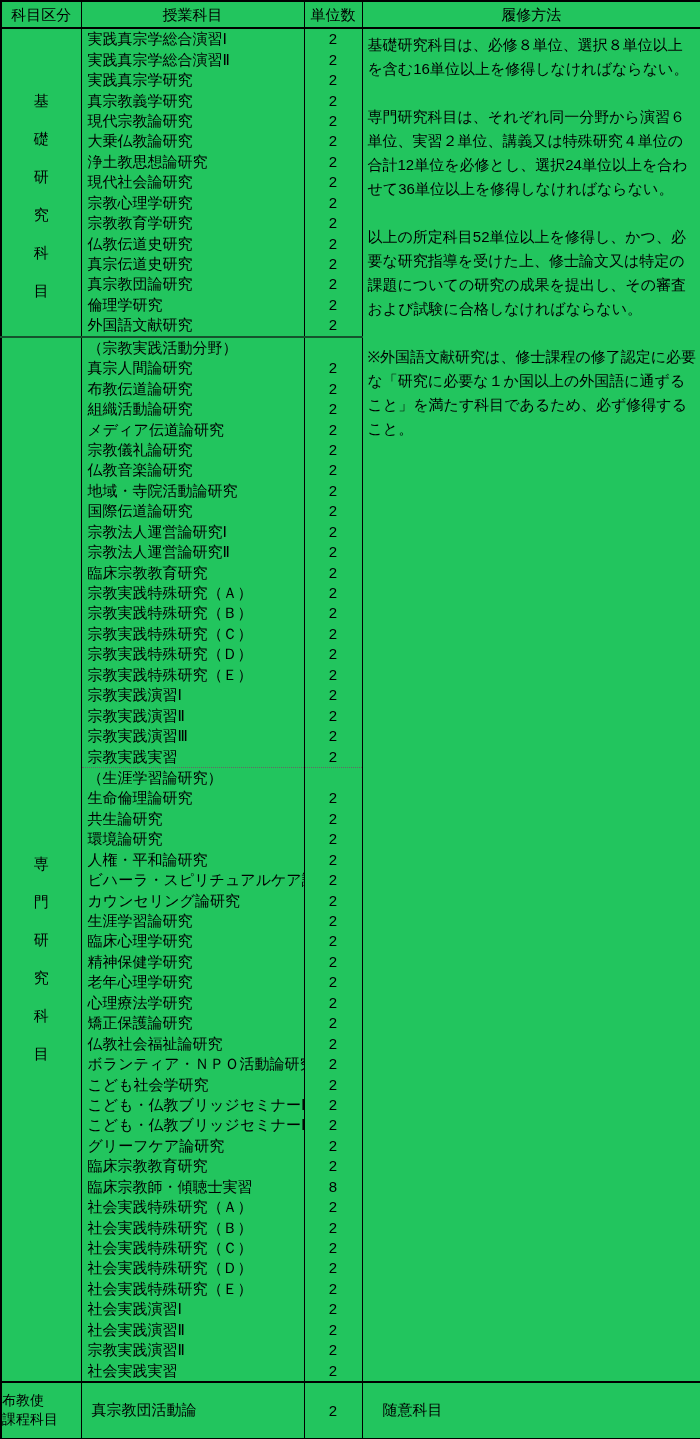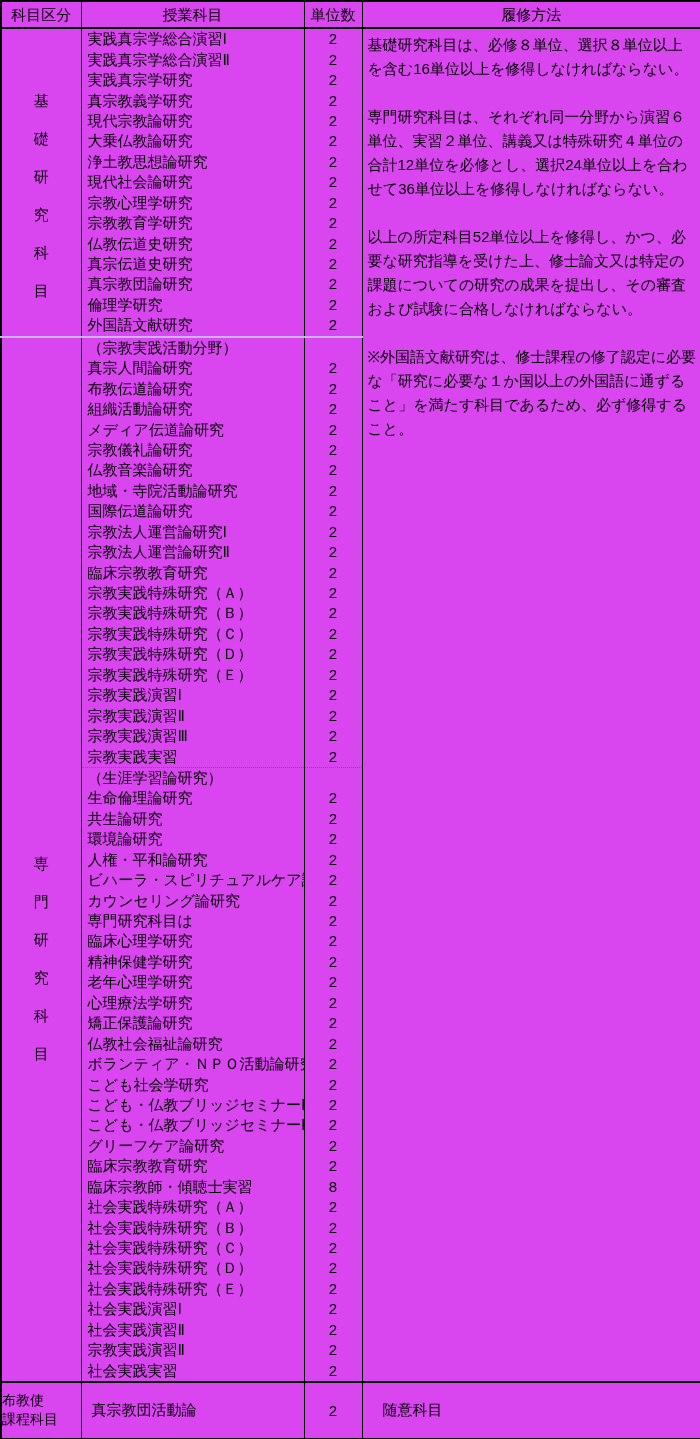--- a/index.html
+++ b/index.html
@@ -1,29 +1,29 @@
 <!DOCTYPE html>
 <html><head>
 <meta charset="utf-8">
 <style>
   html,body{margin:0;padding:0;background:#fff;}
-  .page{width:700px;height:1439px;background:#d946ef;overflow:hidden;box-sizing:border-box;}
+  .page{width:700px;height:1439px;background:#22c55e;overflow:hidden;box-sizing:border-box;}
   table{border-collapse:collapse;table-layout:fixed;width:700px;border:2px solid #000;
         font-family:"Liberation Sans",sans-serif;color:#000;}
   thead th{border:1px solid #000;border-bottom:2px solid #000;height:25px;line-height:25px;
            font-size:15px;font-weight:normal;text-align:center;padding:0;}
   tbody td{border-left:1px solid #000;border-right:1px solid #000;padding:0;
            font-size:15px;line-height:20px;height:20.45px;overflow:hidden;}
   td.c-name{padding-left:6px;white-space:nowrap;}
   td.c-cred{text-align:center;}
   td.cat-cell{vertical-align:top;}
   .vlabel{display:flex;flex-direction:column;align-items:center;gap:22px;font-size:15px;line-height:16px;}
   .vlabel-kiso{padding-top:64px;}
   .vlabel-senmon{padding-top:518px;}
-  .sec-top{border-top:2px solid #c4b5fd;margin-left:28px;}
+  .sec-top{border-top:2px solid #14532d;margin-left:28px;}
   .dotted-top{border-top:1px dotted #666;}
   td.method-cell{vertical-align:top;}
   .method-text{white-space:pre-wrap;font-size:15px;line-height:24px;padding:4px 3px 0 5px;}
   tfoot td{border:1px solid #000;border-top:2px solid #000;height:55px;padding:0;font-size:15px;}
   .foot-cat{text-align:left;font-size:14px;line-height:19px;}
   .foot-course{padding-left:10px;}
   .foot-method{padding-left:20px;}
 </style>
 </head>
 <body>
@@ -240,21 +240,21 @@
         </tr>
         <tr>
           <td class="c-name">ビハーラ・スピリチュアルケア論研究</td>
           <td class="c-cred">2</td>
         </tr>
         <tr>
           <td class="c-name">カウンセリング論研究</td>
           <td class="c-cred">2</td>
         </tr>
         <tr>
-          <td class="c-name">専門研究科目は</td>
+          <td class="c-name">生涯学習論研究</td>
           <td class="c-cred">2</td>
         </tr>
         <tr>
           <td class="c-name">臨床心理学研究</td>
           <td class="c-cred">2</td>
         </tr>
         <tr>
           <td class="c-name">精神保健学研究</td>
           <td class="c-cred">2</td>
         </tr>

